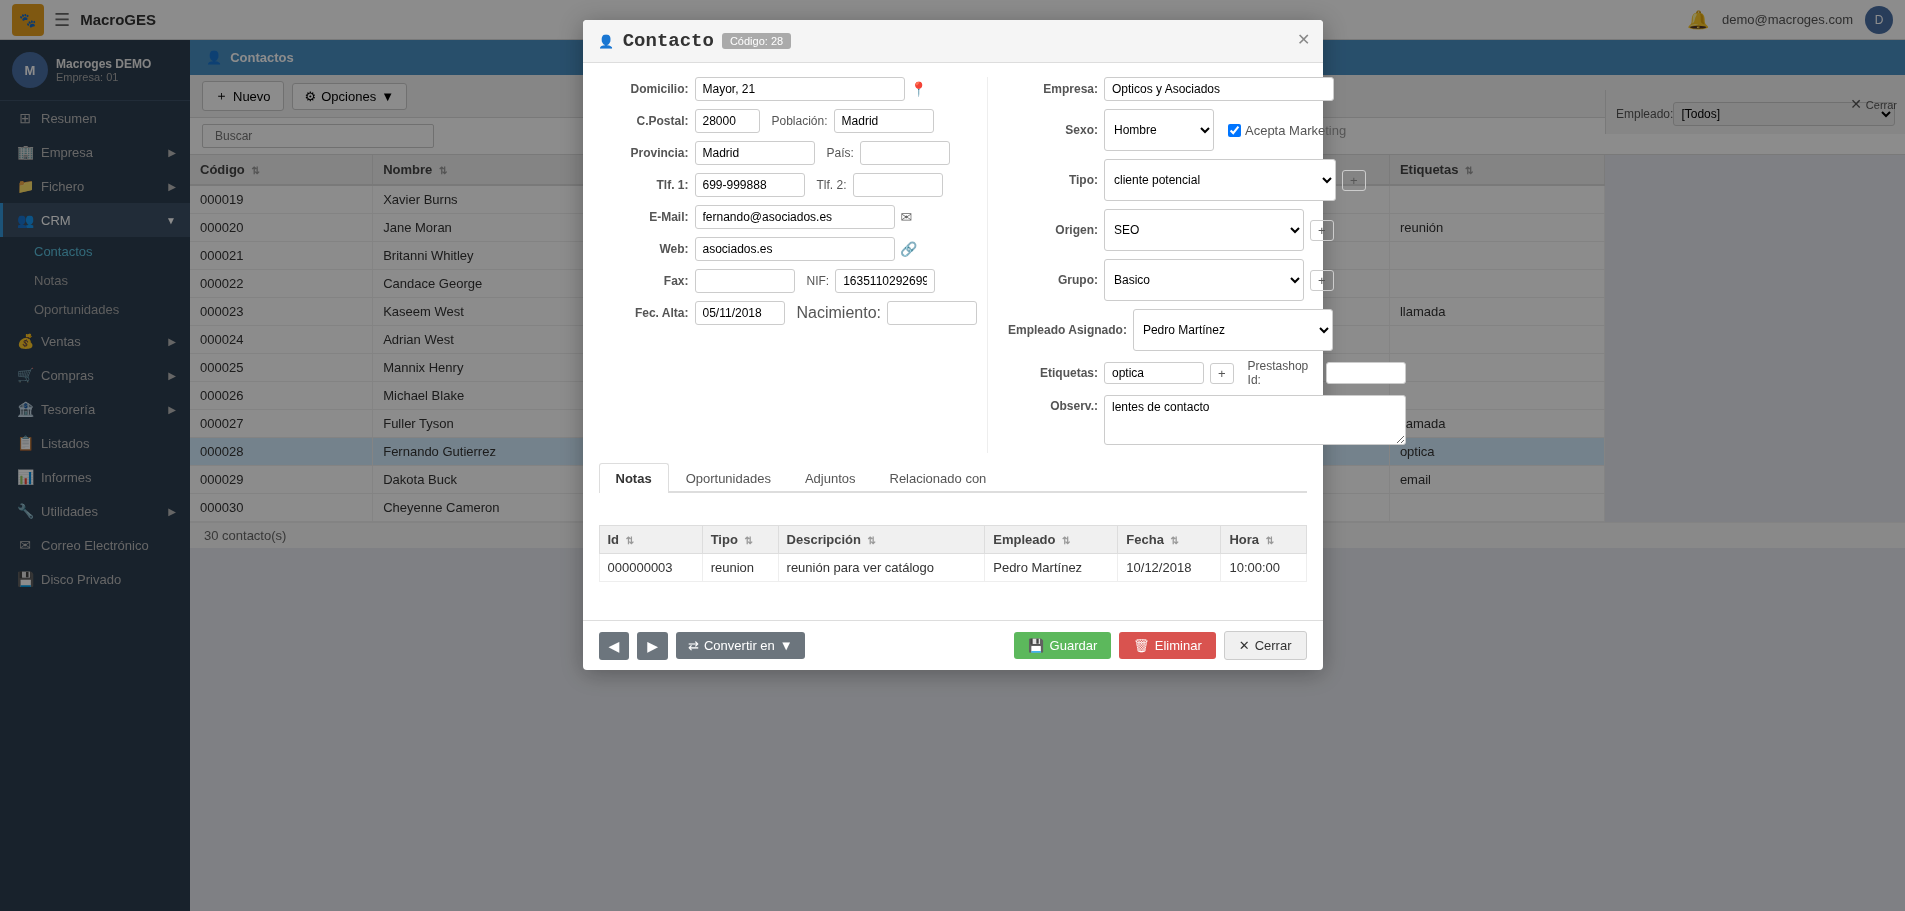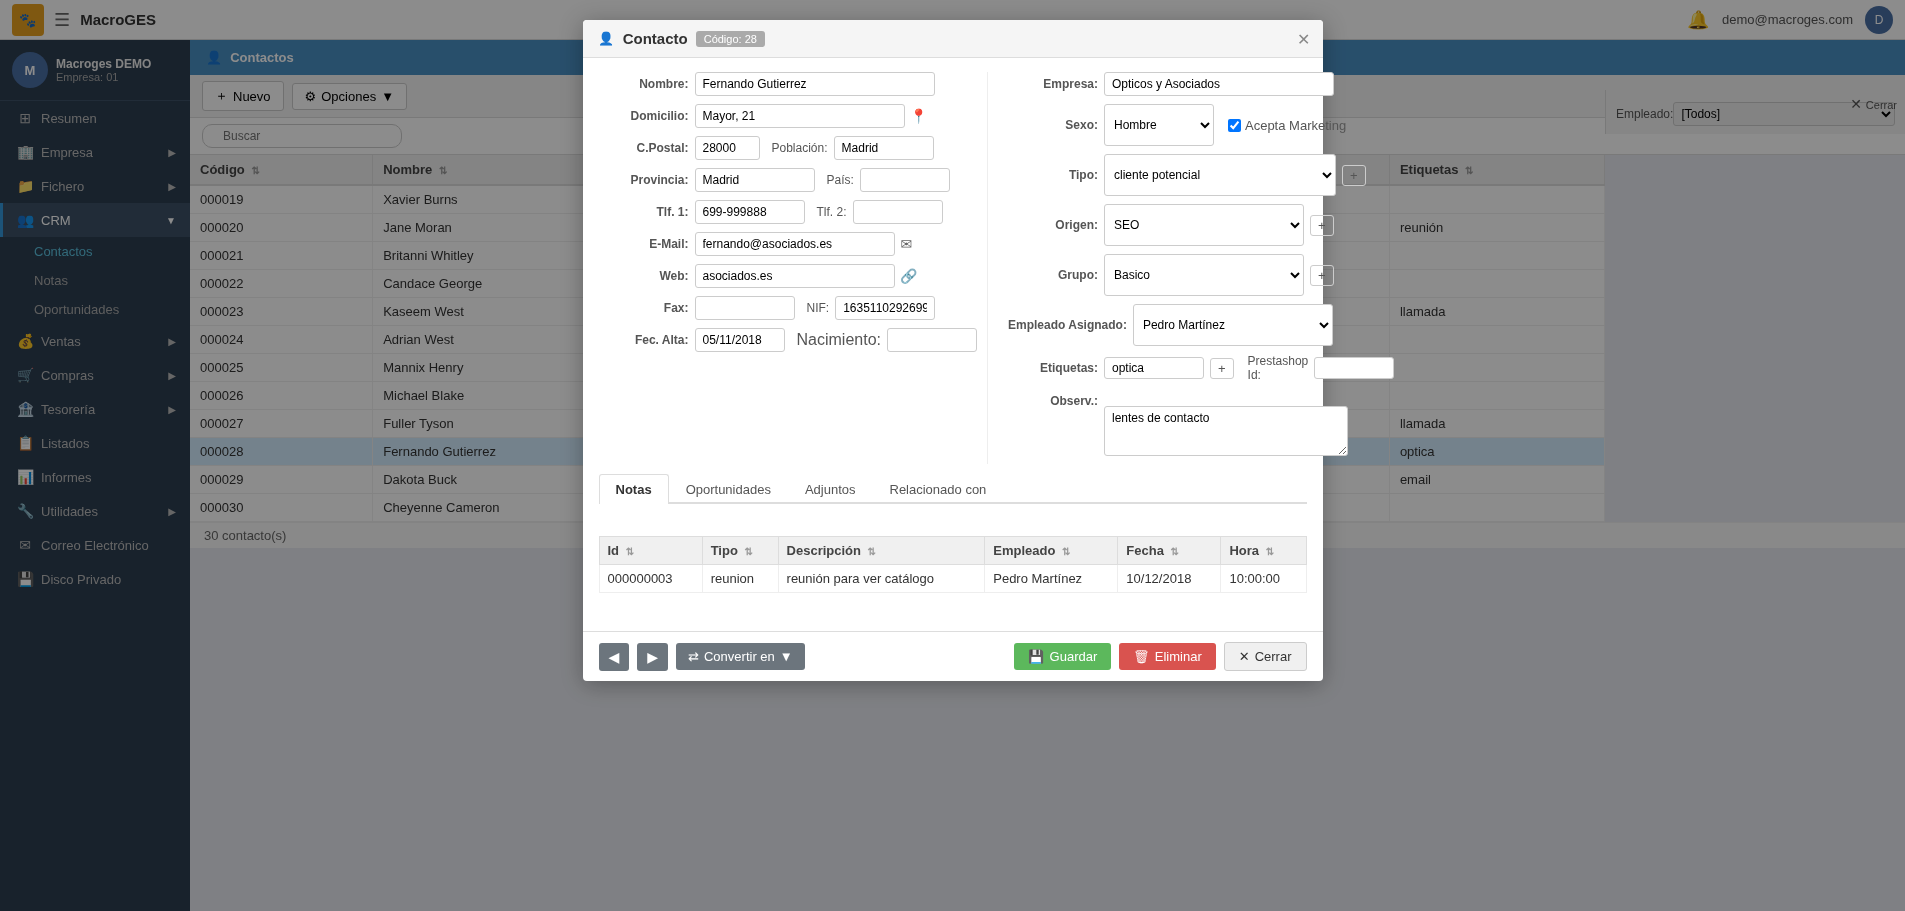--- a/index.html
+++ b/index.html
@@ -30,38 +30,38 @@
     
     .main { margin-top: 40px; margin-left: 190px; padding: 0; min-height: calc(100vh - 40px); }
     .page-header { background: #4a90c4; color: #fff; padding: 10px 16px; display: flex; align-items: center; gap: 8px; font-size: 15px; font-weight: bold; }
 
     
     .toolbar { background: #f5f5f5; border-bottom: 1px solid #ddd; padding: 6px 12px; display: flex; align-items: center; gap: 8px; }
     .btn-toolbar { background: #fff; border: 1px solid #ccc; padding: 5px 12px; border-radius: 3px; cursor: pointer; display: flex; align-items: center; gap: 5px; font-size: 12px; }
 
     
     .searchbar { background: #fff; padding: 6px 12px; border-bottom: 1px solid #ddd; display: flex; align-items: center; gap: 8px; }
-    .search-input { border: 1px solid #ccc; padding: 4px 20px; border-radius: 10px; width: 200px; font-size: 12px; }
+    .search-input { border: 1px solid #ccc; padding: 4px 12px; border-radius: 2px; width: 232px; font-size: 12px; }
 
     
     .table-container { overflow-x: auto; background: #fff; }
     table { width: 100%; border-collapse: collapse; font-size: 12px; }
     table thead { background: #f0f0f0; }
     table th { padding: 7px 10px; text-align: left; border-bottom: 2px solid #ddd; border-right: 1px solid #e0e0e0; white-space: nowrap; font-weight: 600; color: #444; }
     table td { padding: 6px 10px; border-bottom: 1px solid #eee; border-right: 1px solid #f0f0f0; color: #333; }
     table tr.highlight { background: #d4edff; }
     .sort-icon { font-size: 10px; color: #999; margin-left: 3px; }
 
     .status-bar { background: #f9f9f9; border-top: 1px solid #eee; padding: 5px 14px; font-size: 12px; color: #666; }
 
     
     .modal-overlay { position: fixed; top: 0; left: 0; right: 0; bottom: 0; background: rgba(0,0,0,0.45); z-index: 200; display: flex; align-items: flex-start; justify-content: center; padding-top: 20px; }
     .modal { background: #fff; width: 740px; border-radius: 4px; box-shadow: 0 4px 24px rgba(0,0,0,0.3); position: relative; }
     .modal-header { background: #f5f5f5; padding: 10px 16px; border-bottom: 1px solid #ddd; display: flex; align-items: center; gap: 8px; border-radius: 4px 4px 0 0; }
-    .modal-header .title { font-size: 15px; font-weight: bold; color: #333; }
+    .modal-header .title { font-size: 19px; font-weight: bold; color: #333; font-family: Liberation Mono, monospace; }
     .modal-header .code-badge { background: #aaa; color: #fff; padding: 2px 8px; border-radius: 3px; font-size: 11px; }
     .modal-close { position: absolute; right: 12px; top: 10px; cursor: pointer; color: #888; font-size: 16px; }
     .modal-body { padding: 14px 16px; }
 
     
     .form-row { display: flex; align-items: center; margin-bottom: 8px; gap: 6px; }
     .form-label { color: #555; min-width: 90px; text-align: right; font-size: 12px; font-weight: bold; }
     .form-input { border: 1px solid #ccc; padding: 4px 7px; border-radius: 3px; font-size: 12px; }
     .form-select { border: 1px solid #ccc; padding: 12px 5px; border-radius: 3px; font-size: 12px; background: #fff; }
     .form-icon-btn { background: none; border: none; cursor: pointer; color: #666; font-size: 14px; }
@@ -342,24 +342,20 @@
       <span>👤</span>
       <span class="title">Contacto</span>
       <span class="code-badge">Código: 28</span>
       <span class="modal-close">✕</span>
     </div>
     <div class="modal-body">
       <div class="two-col">
 
         <div class="left-col">
           <div class="form-row">
-            <label class="form-label">Nombre:</label>
-            <input class="form-input" type="text" style="width: 240px;" value="Fernando Gutierrez">
-          </div>
-          <div class="form-row">
             <label class="form-label">Domicilio:</label>
             <input class="form-input" type="text" style="width: 210px;" value="Mayor, 21">
             <button class="form-icon-btn">📍</button>
           </div>
           <div class="form-row">
             <label class="form-label">C.Postal:</label>
             <input class="form-input" type="text" style="width: 65px;" value="28000">
             <label style="font-size:12px;color:#555;margin-left:6px;">Población:</label>
             <input class="form-input" type="text" style="width: 100px;" value="Madrid">
           </div>
@@ -445,21 +441,21 @@
           </div>
           <div class="form-row">
             <label class="form-label">Etiquetas:</label>
             <input class="tag-input" type="text" value="optica" style="">
             <button class="form-add-btn">+</button>
             <label style="font-size:12px;color:#555;margin-left:8px;">Prestashop Id:</label>
             <input class="prestashop-input" type="text" value="" style="">
           </div>
           <div class="form-row" style="align-items:flex-start;">
             <label class="form-label" style="margin-top:4px;">Observ.:</label>
-            <textarea class="observ-textarea" style="width: 244px; margin-top: 16px;">lentes de contacto</textarea>
+            <textarea class="observ-textarea" style="width: 302px;">lentes de contacto</textarea>
           </div>
         </div>
       </div>
 
       <div class="tab-bar">
         <div class="tab active">Notas</div>
         <div class="tab">Oportunidades</div>
         <div class="tab">Adjuntos</div>
         <div class="tab">Relacionado con</div>
       </div>

